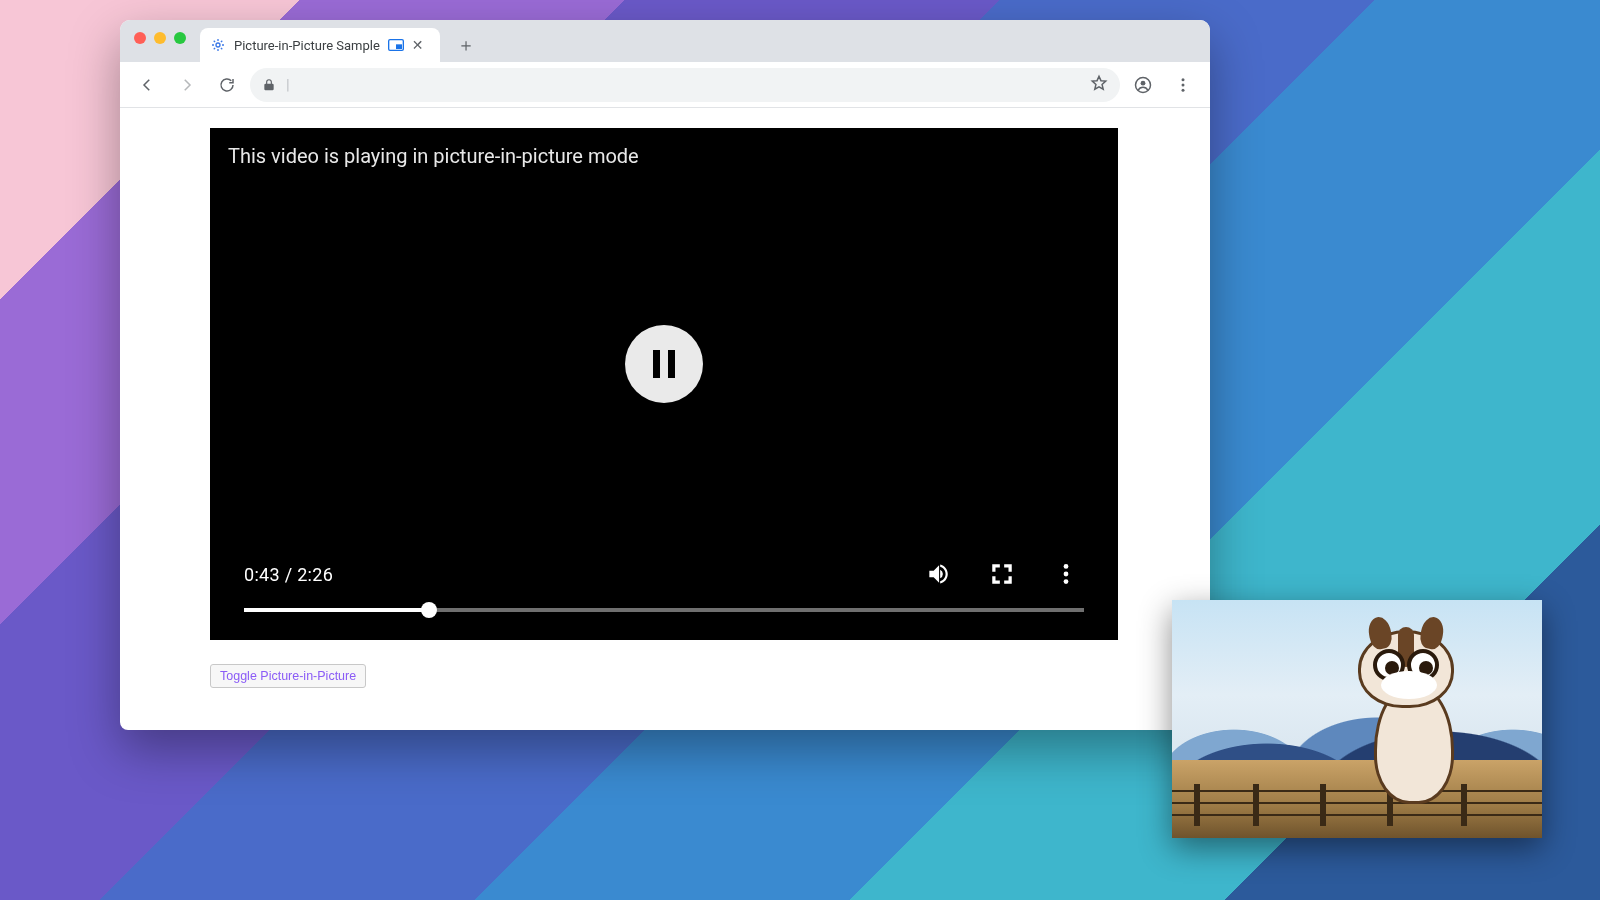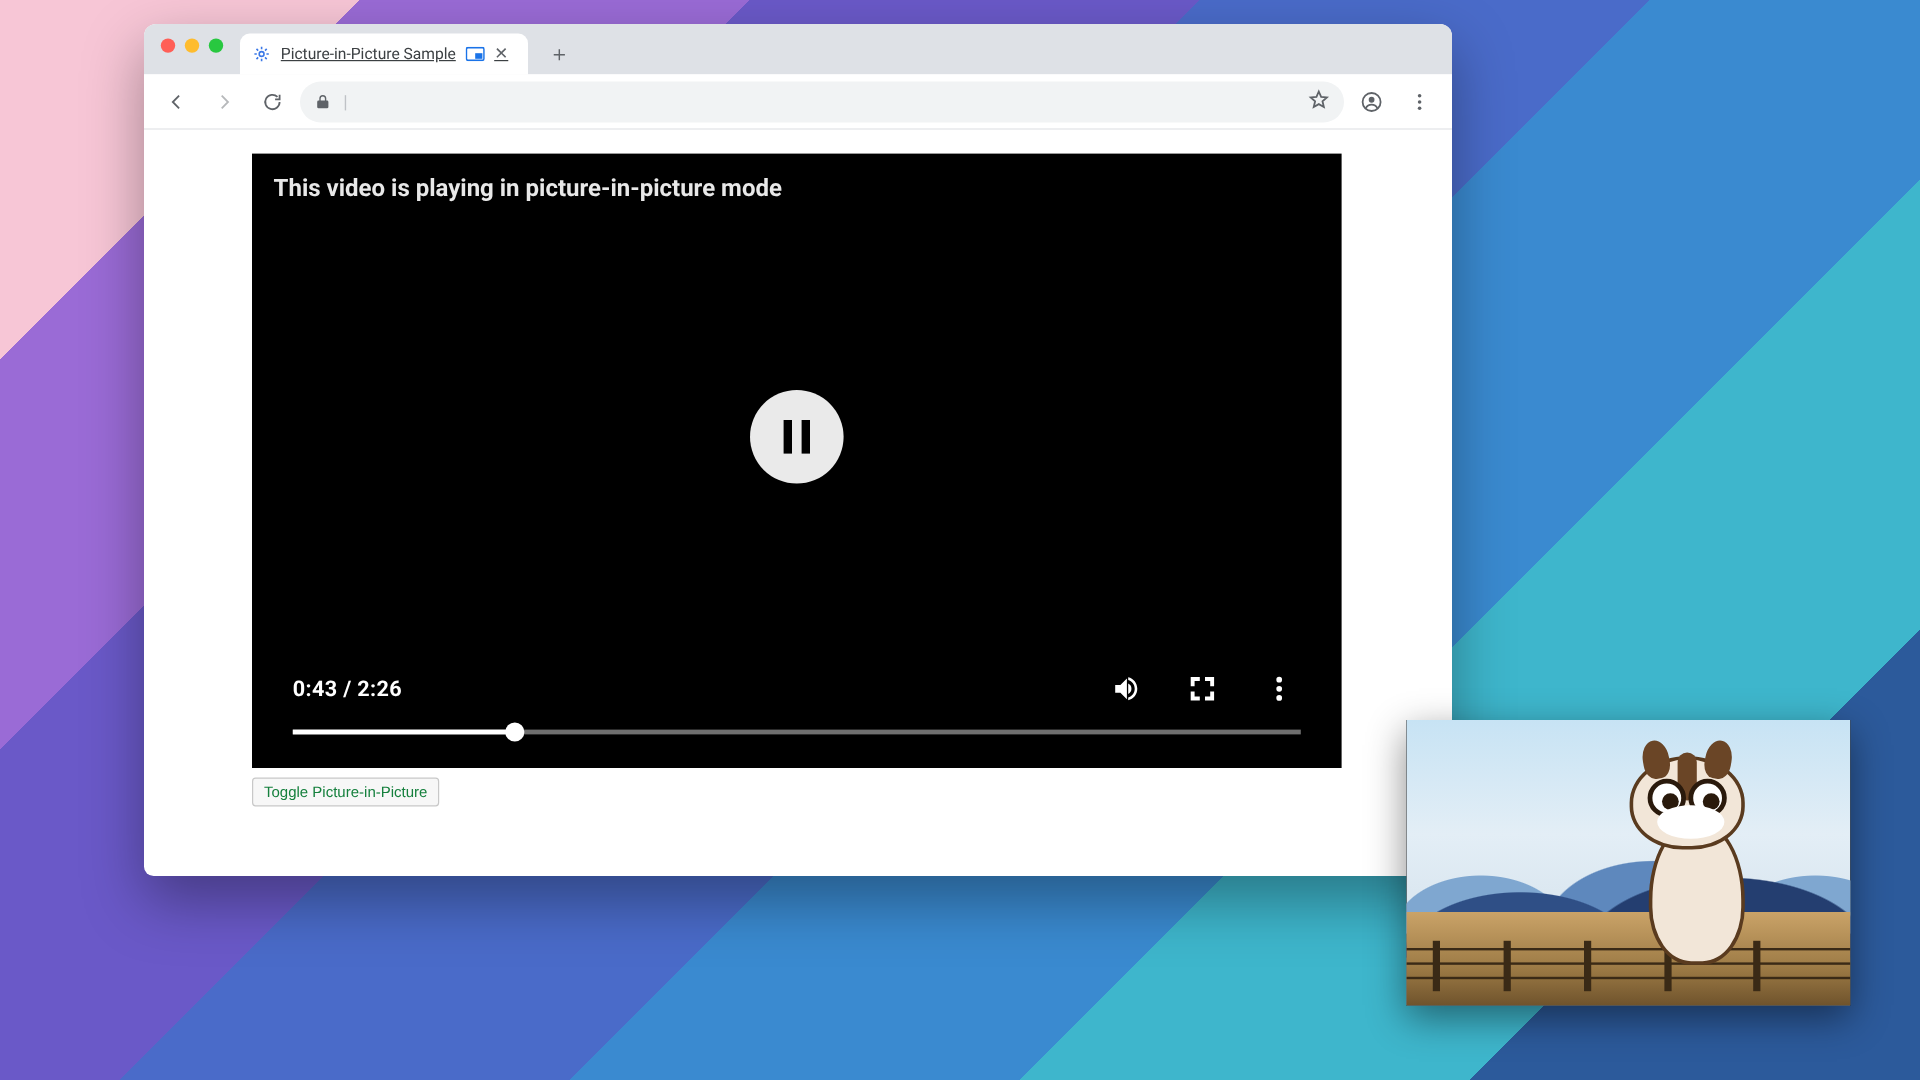--- a/index.html
+++ b/index.html
@@ -43,21 +43,20 @@
 
   .tab {
     display: flex; align-items: center;
     height: 34px;
     background: #ffffff;
     border-radius: 8px 8px 0 0;
     padding: 0 10px;
     min-width: 240px;
     font-size: 13px; color:#3c4043;
     position: relative;
-    text-decoration: underline;
   }
   .tab .favicon { width:16px; height:16px; margin-right:8px; display:flex; align-items:center; justify-content:center; }
   .tab .favicon svg { width:16px; height:16px; }
   .tab .pip-badge { width:16px; height:12px; margin-left:8px; display:flex; align-items:center; justify-content:center; }
   .tab .close { margin-left:8px; color:#5f6368; font-size:14px; line-height:1; }
   .new-tab { width:28px; height:28px; margin-left:12px; margin-bottom:3px; display:flex; align-items:center; justify-content:center; color:#5f6368; font-size:18px; }
 
   
   .toolbar {
     height: 46px;
@@ -93,21 +92,20 @@
   }
   .content-wrap { margin: 0 0 0 90px; width: 910px; }
   .credits { font-size:18px; color:#202124; margin-bottom:18px; }
   .credits a { color:#1a0dab; text-decoration: underline; }
 
   .video-player {
     width: 908px; height: 512px;
     background:#000; color:#fff;
     position: relative;
     font-size:20px;
-    font-weight:bold;
   }
   .video-overlay-text {
     position:absolute; left:18px; top:16px;
     font-size:20px; color:#e8e8e8;
   }
   .center-play {
     position:absolute; left:50%; top:46%; transform:translate(-50%,-50%);
     width:78px; height:78px; border-radius:50%;
     background:#eaeaea; display:flex; align-items:center; justify-content:center;
   }
@@ -126,27 +124,27 @@
   .ctrl-btn svg { width:26px; height:26px; fill:#fff; }
 
   .scrubber {
     position:absolute; left:34px; right:34px; bottom:28px;
     height:4px; background:#6f6f6f;
   }
   .scrubber .played { position:absolute; left:0; top:0; bottom:0; width:22%; background:#fff; }
   .scrubber .thumb { position:absolute; top:50%; left:22%; transform:translate(-50%,-50%); width:16px; height:16px; border-radius:50%; background:#fff; }
 
   .toggle-btn {
-    margin-top:8px;
+    margin-top:24px;
     display:inline-block;
     font-size:12.5px;
     padding:4px 9px;
     border:1px solid #c8c8c8;
     background:#f7f7f7;
-    color:#15803d;
+    color:#8b5cf6;
     border-radius:3px;
   }
 
   
   .pip-window {
     position:absolute;
     right:58px; bottom:62px;
     width:370px; height:238px;
     box-shadow: 0 10px 30px rgba(0,0,0,0.45);
     background:#000;

